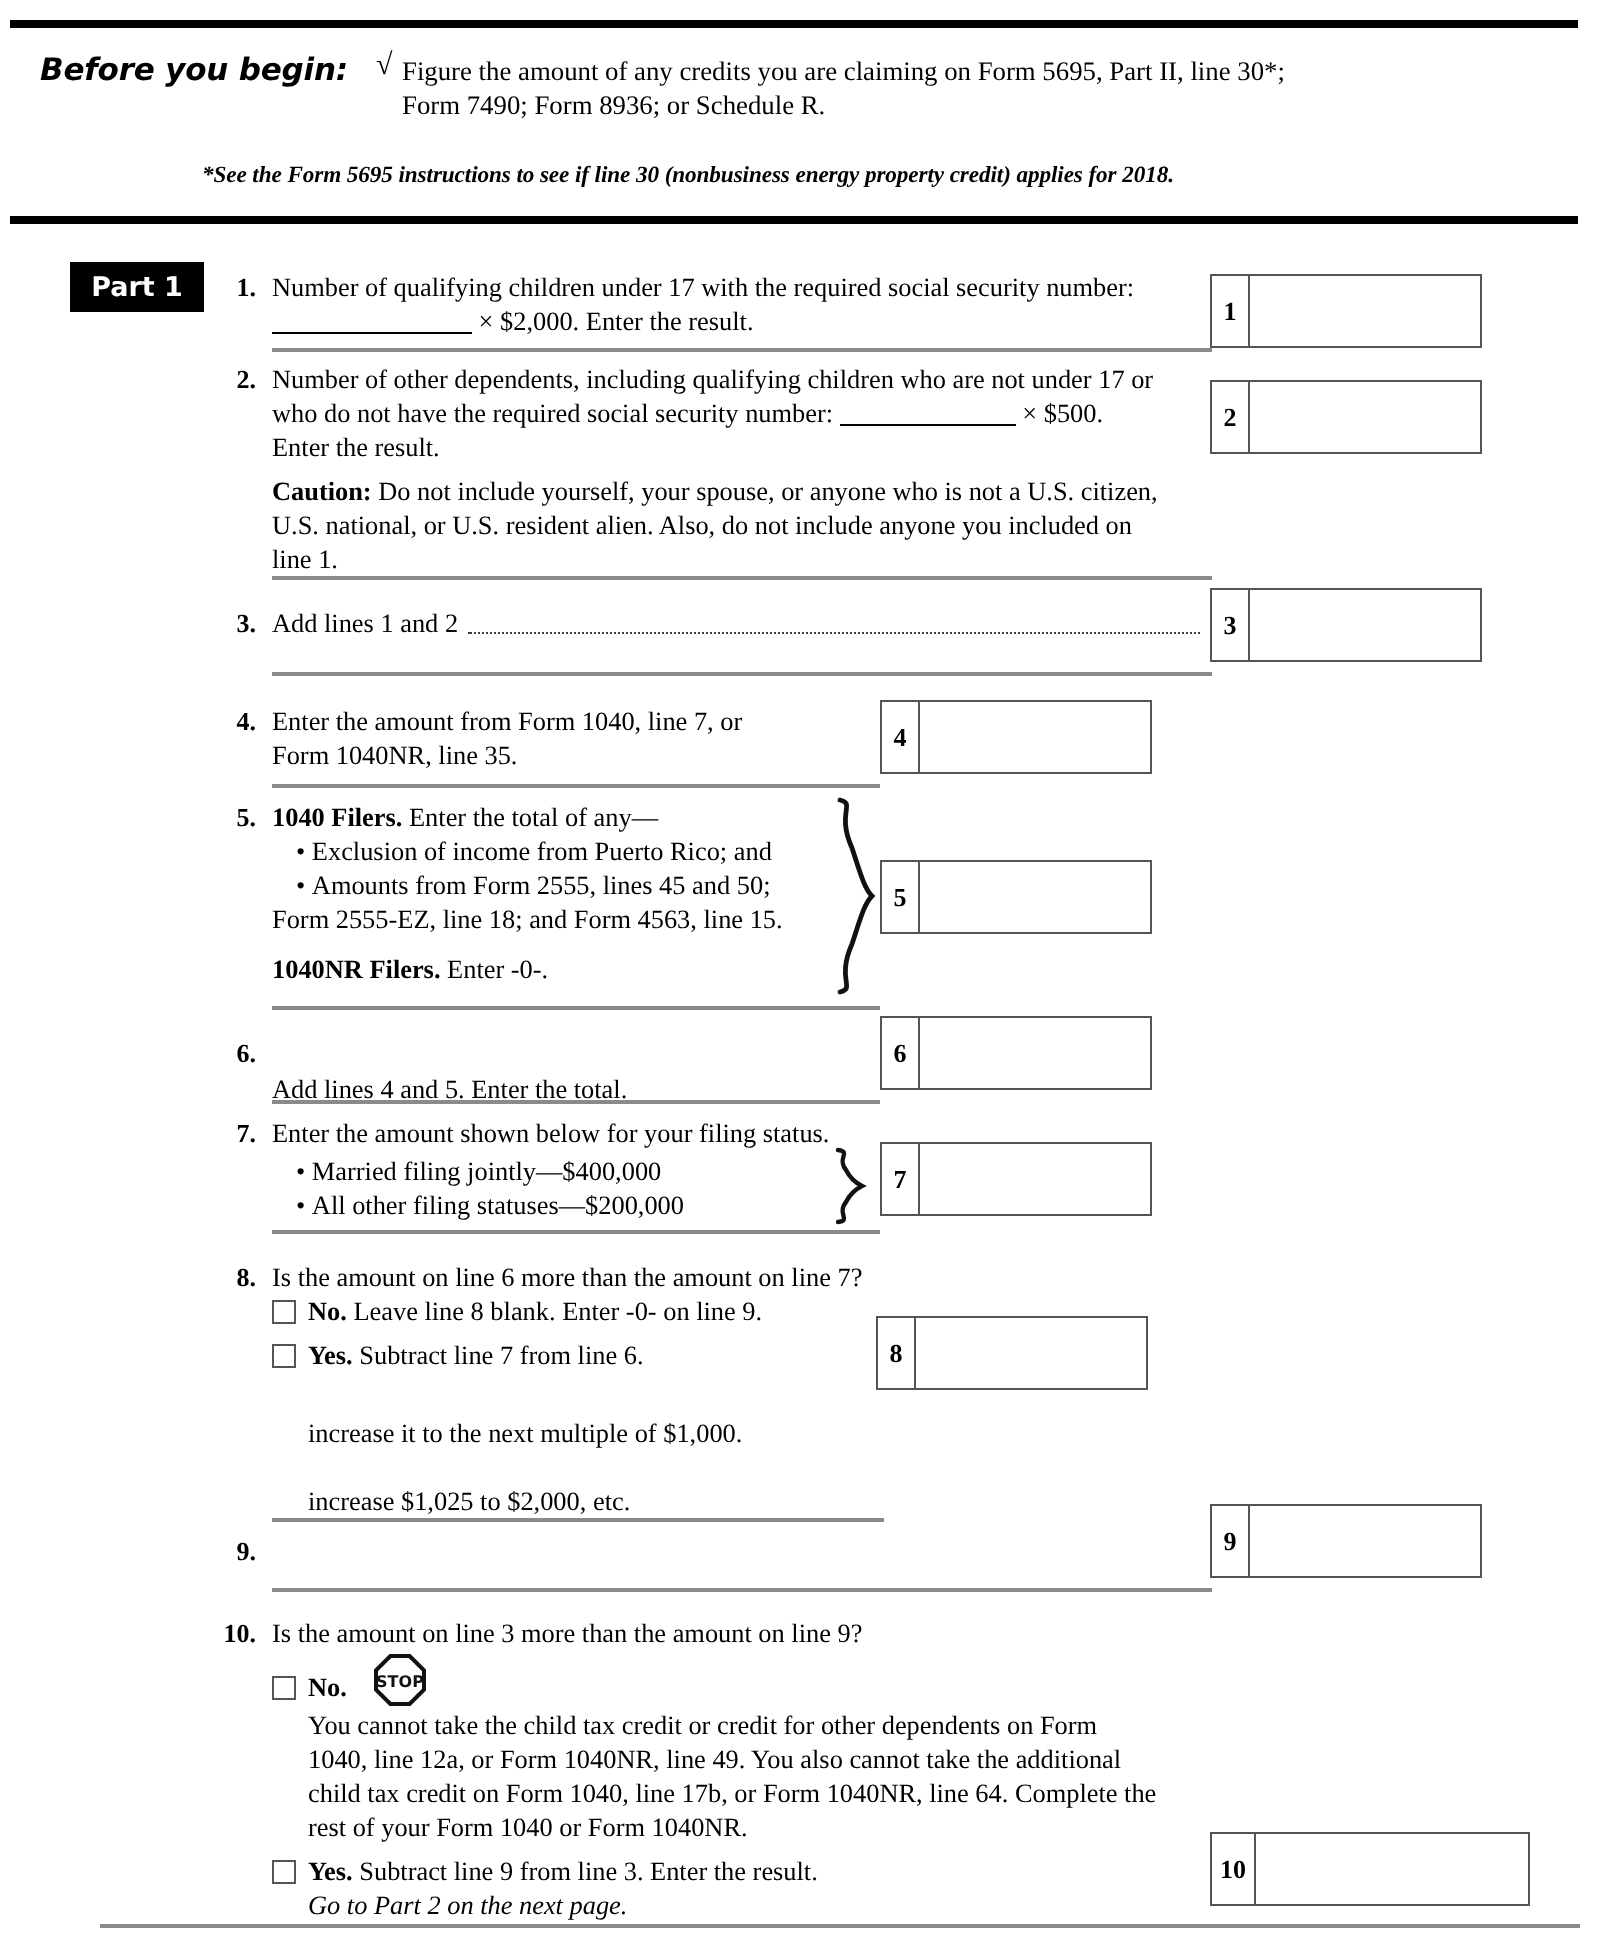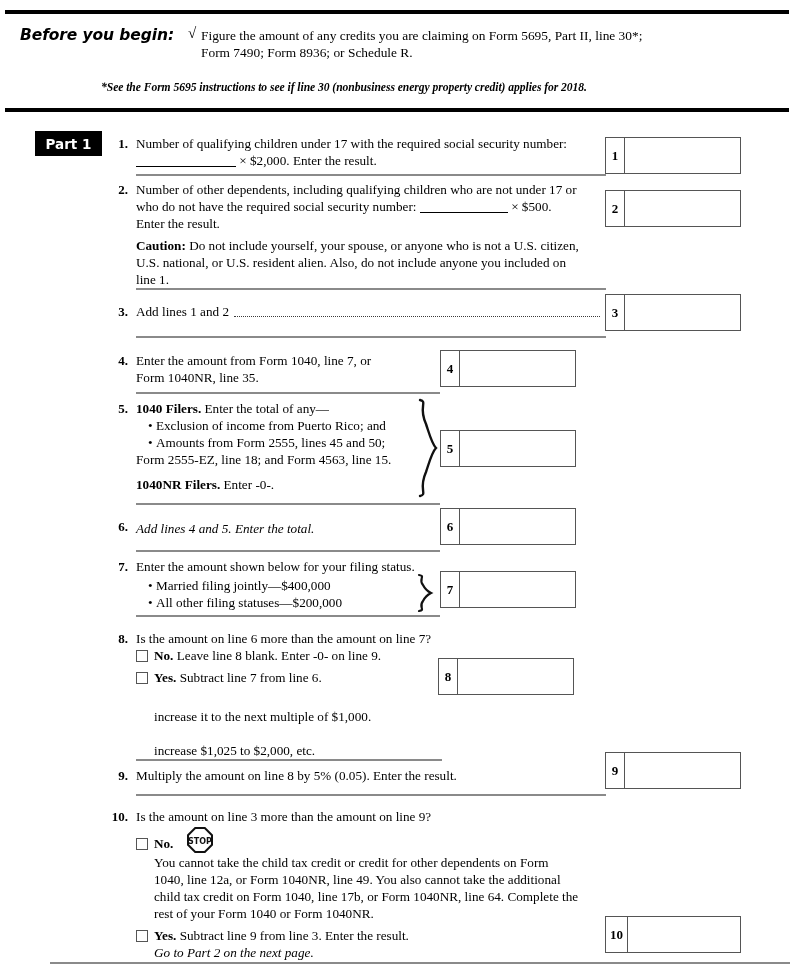--- a/index.html
+++ b/index.html
@@ -181,21 +181,21 @@
     <svg width="26" height="100" viewBox="0 0 26 100">
       <path d="M6 2 C14 4, 4 8, 12 26 C16 38, 18 46, 22 50 C18 54, 16 62, 12 74 C4 92, 14 96, 6 98" fill="none" stroke="#111" stroke-width="2.4" stroke-linecap="round"></path>
     </svg>
   </div>
   <div class="amtbox" style="left:440px;top:430px;width:136px;height:37px;">
     <div class="num" style="width:19px;">5</div>
   </div>
   <div class="rule-sep" style="left:136px;top:503px;width:304px;"></div>
 
   <div class="lineno" style="left:108px;top:519px;width:20px;">6.</div>
-  <div class="body" style="left:136px;top:521px;width:300px;font-style:italic;">Add lines 4 and 5. Enter the total.</div>
+  <div class="body" style="left:136px;top:537px;width:300px;">Add lines 4 and 5. Enter the total.</div>
   <div class="amtbox" style="left:440px;top:508px;width:136px;height:37px;">
     <div class="num" style="width:19px;">6</div>
   </div>
   <div class="rule-sep" style="left:136px;top:550px;width:304px;"></div>
 
   <div class="lineno" style="left:108px;top:559px;width:20px;">7.</div>
   <div class="body" style="left:136px;top:559px;width:300px;">Enter the amount shown below for your filing status.</div>
   <div class="bullet-row" style="left:148px;top:578px;width:280px;">
     <span>•</span>&nbsp;<span>Married filing jointly—$400,000</span>
   </div>
@@ -227,21 +227,20 @@
 
   <div class="body" style="left:154px;top:709px;width:330px;">increase it to the next multiple of $1,000.</div>
   <div class="body" style="left:154px;top:743px;width:330px;">increase $1,025 to $2,000, etc.</div>
 
   <div class="amtbox" style="left:438px;top:658px;width:136px;height:37px;">
     <div class="num" style="width:19px;">8</div>
   </div>
   <div class="rule-sep" style="left:136px;top:759px;width:306px;"></div>
 
   <div class="lineno" style="left:108px;top:768px;width:20px;">9.</div>
-  <div class="body" style="left:136px;top:768px;width:470px;">Multiply the amount on line 8 by 5% (0.05). Enter the result.</div>
   <div class="amtbox" style="left:605px;top:752px;width:136px;height:37px;">
     <div class="num" style="width:19px;">9</div>
   </div>
   <div class="rule-sep" style="left:136px;top:794px;width:470px;"></div>
 
   <div class="lineno" style="left:104px;top:809px;width:24px;">10.</div>
   <div class="body" style="left:136px;top:809px;width:470px;">Is the amount on line 3 more than the amount on line 9?</div>
 
   <div class="cbox" style="left:136px;top:838px;"></div>
   <div class="body" style="left:154px;top:836px;width:40px;">
@@ -261,19 +260,19 @@
   <div class="body" style="left:154px;top:906px;width:470px;">rest of your Form 1040 or Form 1040NR.</div>
 
   <div class="cbox" style="left:136px;top:930px;"></div>
   <div class="body" style="left:154px;top:928px;width:340px;">
     <b>Yes.</b><span> Subtract line 9 from line 3. Enter the result.</span>
   </div>
   <div class="body" style="left:154px;top:945px;width:340px;">
     <i>Go to Part 2 on the next page.</i>
   </div>
 
-  <div class="amtbox" style="left:605px;top:916px;width:136px;height:37px;">
+  <div class="amtbox" style="left:605px;top:916px;width:160px;height:37px;">
     <div class="num" style="width:22px;">10</div>
   </div>
 
   <div class="rule-bottom" style="left:50px;top:962px;width:740px;"></div>
 
 </div>
 
 </body></html>

